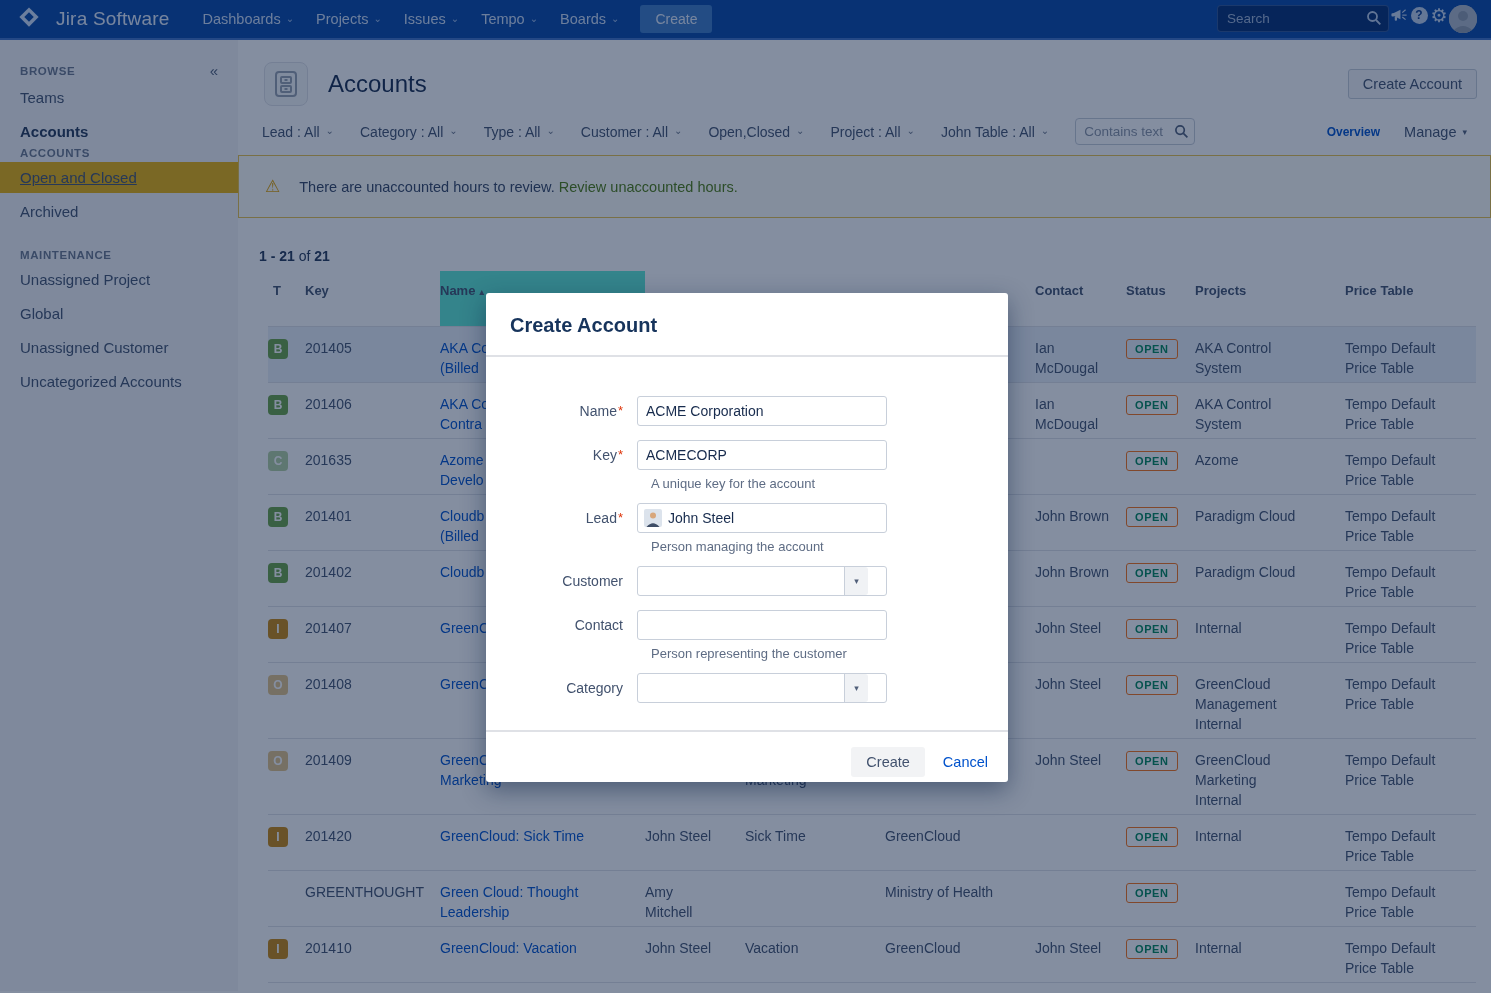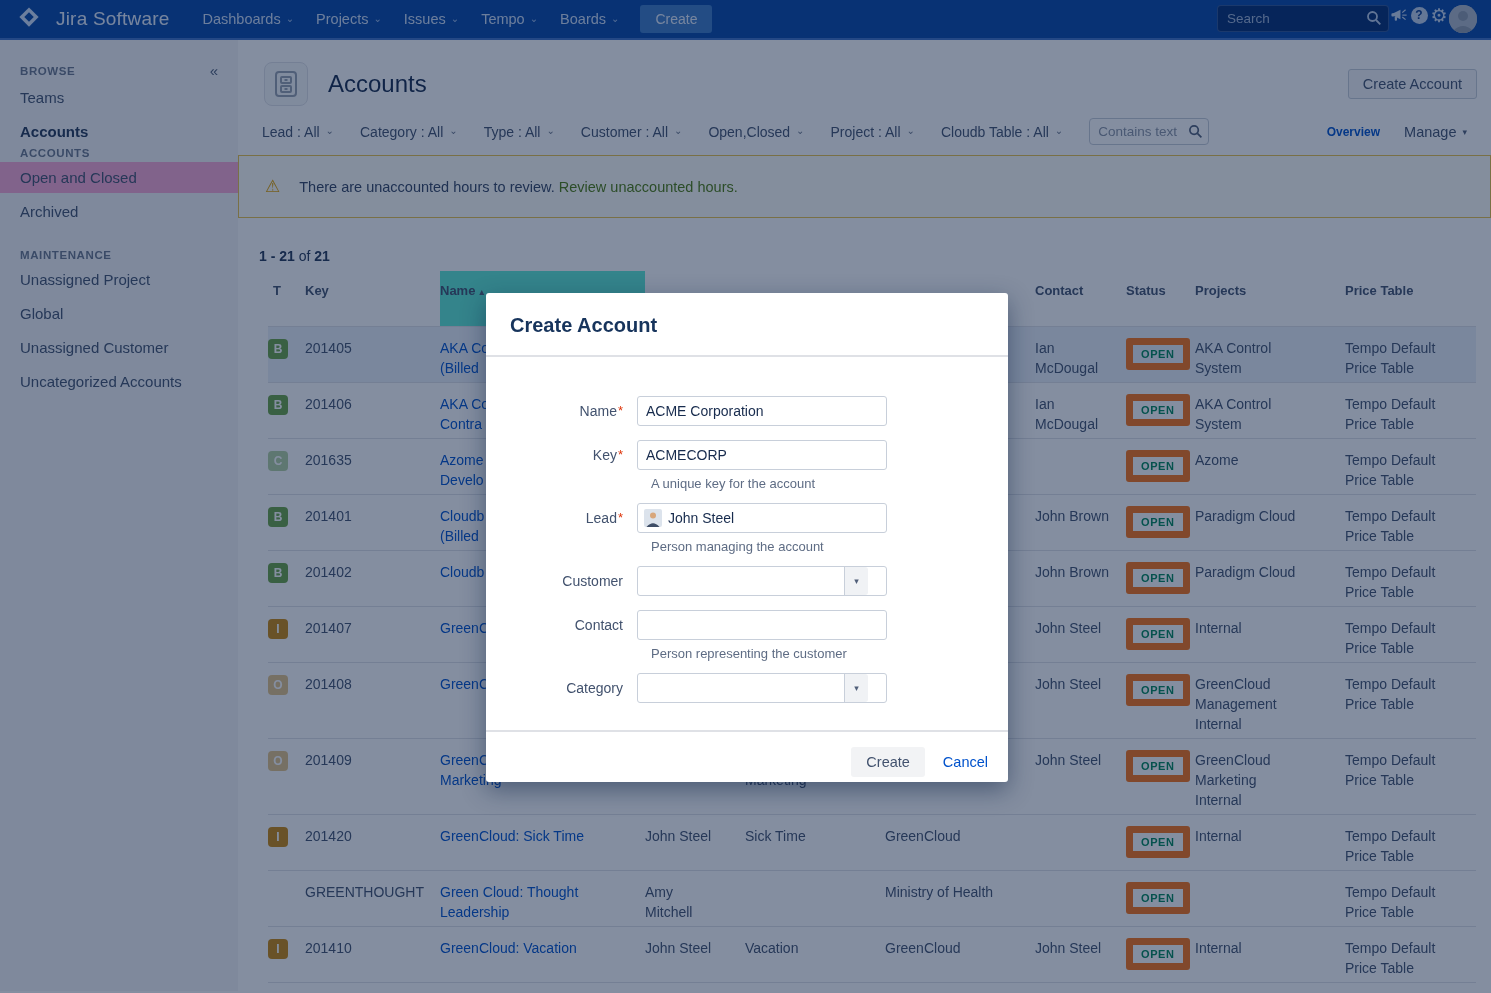--- a/index.html
+++ b/index.html
@@ -33,21 +33,21 @@
   .avatar { width:28px; height:28px; border-radius:50%; background:#AEB9C9; overflow:hidden; cursor:pointer; }
 
   
   .app { display:flex; height:951px; }
   .sidebar { width:238px; background:#F4F5F7; padding-top:22px; flex:0 0 238px; }
   .sb-head { display:flex; align-items:center; justify-content:space-between; padding:0 20px; }
   .sb-title { font-size:11.5px; font-weight:bold; letter-spacing:.6px; color:#6B778C; }
   .sb-collapse { color:#505F79; font-size:15px; cursor:pointer; }
   .sb-item { padding:7px 20px; font-size:15px; color:#42526E; cursor:pointer; margin-top:3px; }
   .sb-item.bold { font-weight:bold; color:#253858; }
-  .sb-item.selected { background:#f9a8d4; }
+  .sb-item.selected { background:#eab308;text-decoration:underline; }
   .sb-gap { height:22px; }
 
   main { flex:1; position:relative; background:#fff; }
 
   
   .page-header { display:flex; align-items:center; padding:22px 14px 10px 26px; }
   .hd-iconbox { width:44px; height:44px; border:1px solid #DFE1E6; background:#F7F8F9;
     border-radius:8px; display:flex; align-items:center; justify-content:center; margin-right:20px; }
   .page-title { font-size:24px; font-weight:500; color:#172B4D; }
   .btn-default { margin-left:auto; background:#F4F5F7; border:1px solid #C5CCD6; border-radius:3px;
@@ -88,21 +88,21 @@
   .acct-table tr.hl td { background:#EBF1F8; }
   td.c-badge, th.c-badge { padding-left:0; }
   th.c-t { padding-left:5px; }
   .type-badge { display:inline-flex; width:20px; height:20px; border-radius:4px;
     align-items:center; justify-content:center; color:#fff; font-size:12px; font-weight:bold; }
   .bv-green { background:#69A244; }
   .bv-green-faded { background:#69A244; opacity:.5; }
   .bv-orange { background:#C9870F; }
   .bv-orange-faded { background:#C9870F; opacity:.5; }
   a.cell-link { color:#0052CC; text-decoration:none; cursor:pointer; }
-  .open-pill { display:inline-block; border:7px solid #f97316; color:#00875A; font-size:11px;
+  .open-pill { display:inline-block; border:1px solid #f97316; color:#00875A; font-size:11px;
     font-weight:bold; letter-spacing:.6px; border-radius:3px; padding:2px 8px; line-height:14px; }
 
   
   .blanket { position:absolute; inset:0; background:rgba(9,30,66,.5); z-index:40; }
   .modal { position:absolute; left:486px; top:293px; width:522px; height:489px; background:#fff;
     border-radius:3px; box-shadow:0 8px 24px rgba(9,30,66,.45); z-index:50; display:flex; flex-direction:column; }
   .modal-head { padding:21px 24px 18px 24px; border-bottom:2px solid #DFE1E6; }
   .modal-title { font-size:20px; font-weight:bold; color:#17345C; }
   .modal-body { padding-top:29px; flex:1;margin-top:10px; }
   .form-row { display:flex; align-items:center; margin-bottom:14px; }
@@ -247,21 +247,21 @@
           </span><span class="filter">
             <span>Customer : All</span>
             <span class="chev">⌄</span>
           </span><span class="filter">
             <span>Open,Closed</span>
             <span class="chev">⌄</span>
           </span><span class="filter">
             <span>Project : All</span>
             <span class="chev">⌄</span>
           </span><span class="filter">
-            <span>Cloudb Table : All</span>
+            <span>John Table : All</span>
             <span class="chev">⌄</span>
           </span></span>
       <span class="contains-box">
         <input placeholder="Contains text" style="">
         <span class="mag">
           <svg width="15" height="15" viewBox="0 0 16 16" fill="none" stroke="#505F79" stroke-width="1.8">
               <circle cx="6.5" cy="6.5" r="4.5"></circle>
               <line x1="10" y1="10" x2="14.3" y2="14.3"></line>
             </svg>
         </span>

